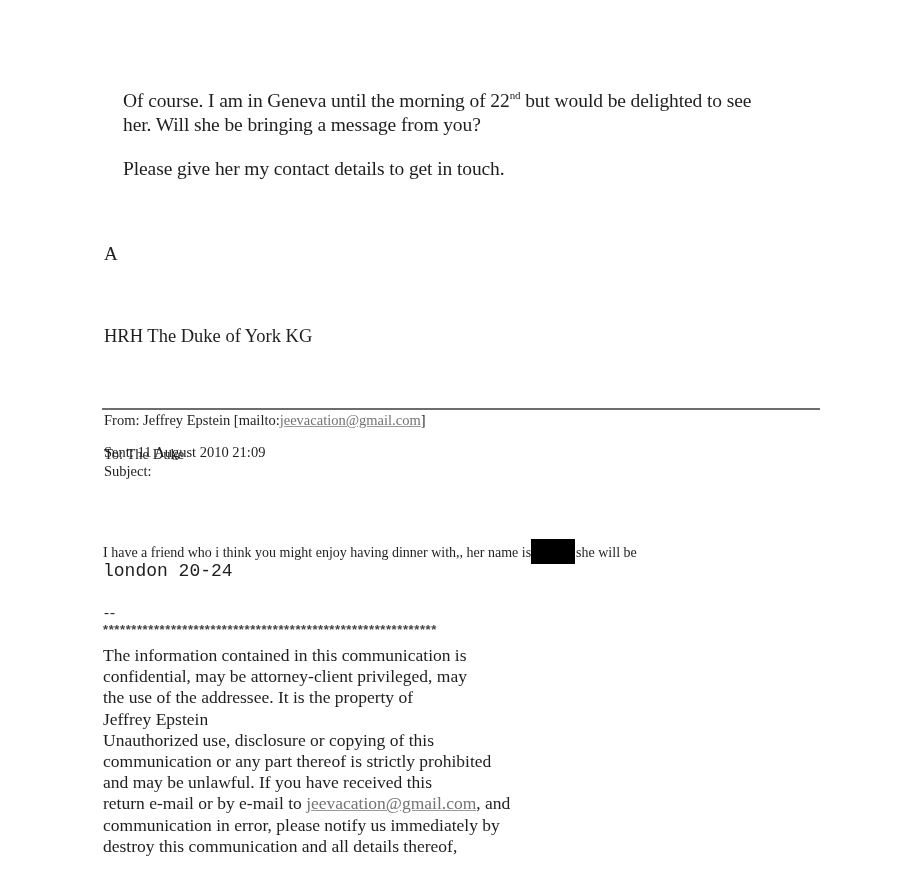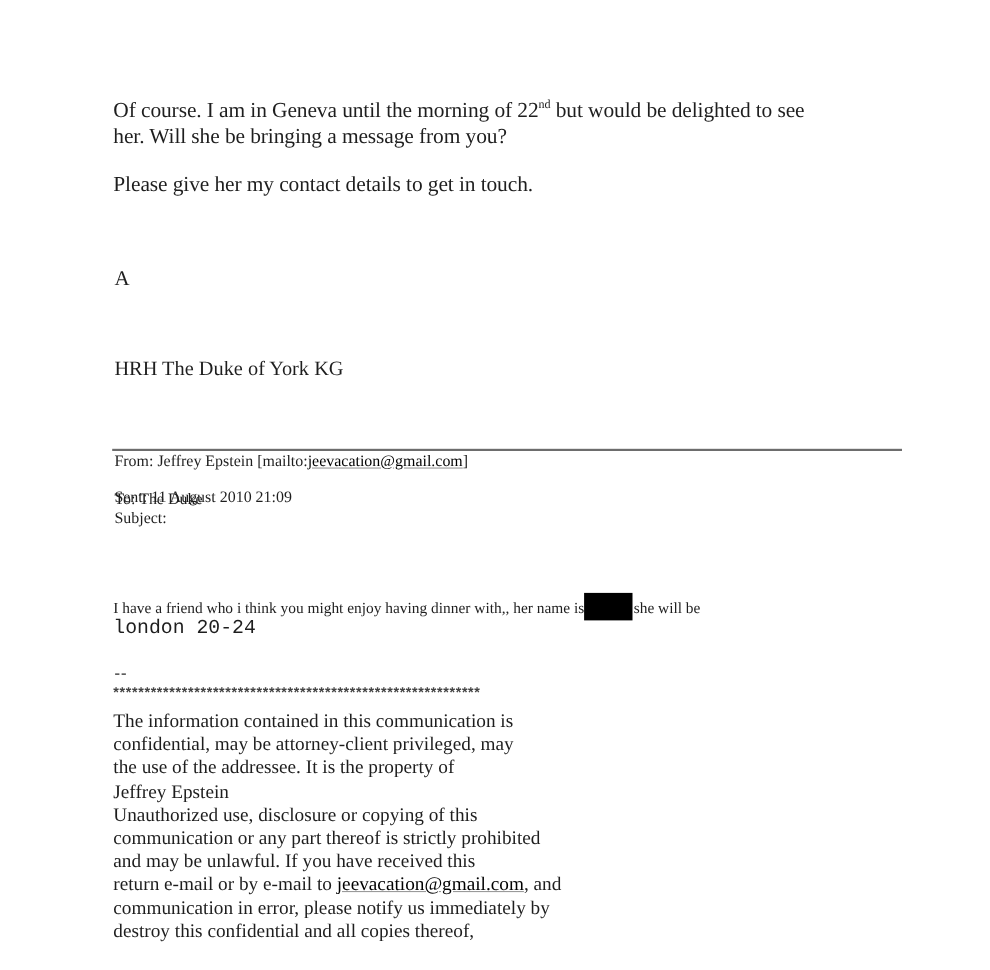--- a/index.html
+++ b/index.html
@@ -13,20 +13,21 @@
       position: relative;
       overflow: hidden;
       font-family: "Liberation Serif", "DejaVu Serif", serif;
       color: #1e1e1e;
     }
     .abs { position: absolute; white-space: nowrap; }
     .body-text {
       font-size: 19.5px;
       line-height: 24px;
       letter-spacing: -0.1px;
+      margin-left: 20px;
     }
     .reply-line1 { left: 103px; top: 89px; }
     .reply-line2 { left: 103px; top: 113px; }
     .reply-line3 { left: 103px; top: 157px; }
     .sup {
       font-size: 11px;
       vertical-align: super;
       line-height: 0;
       position: relative;
       top: -1px;
@@ -45,21 +46,21 @@
       font-size: 14.5px;
       line-height: 17px;
       left: 104px;
     }
     .hdr b { font-weight: normal; }
     .hdr-from { top: 412px; }
     .hdr-sent { top: 429px; margin-top: 15px; }
     .hdr-to { top: 446px; }
     .hdr-subject { top: 463px; }
     .link {
-      color: #000000;
+      color: #737373;
       text-decoration: underline;
       text-decoration-color: #9a9a9a;
       text-align: center;
     }
     .msg-line1 { left: 103px; top: 539px; font-size: 14px; }
     .msg-line2 { left: 103px; top: 561px; font-size: 18px; font-family: Liberation Mono, monospace; }
     .redaction {
       display: inline-block;
       width: 44px;
       height: 25px;
@@ -111,14 +112,14 @@
 <div class="disclaimer">
   <div>The information contained in this communication is</div>
   <div>confidential, may be attorney-client privileged, may</div>
   <div>the use of the addressee. It is the property of</div>
   <div>Jeffrey Epstein</div>
   <div>Unauthorized use, disclosure or copying of this</div>
   <div>communication or any part thereof is strictly prohibited</div>
   <div>and may be unlawful. If you have received this</div>
   <div><span>return e-mail or by e-mail to </span><span class="link">jeevacation@gmail.com</span><span>, and</span></div>
   <div>communication in error, please notify us immediately by</div>
-  <div>destroy this confidential and all copies thereof,</div>
+  <div>destroy this communication and all details thereof,</div>
 </div>
 
 </body></html>

